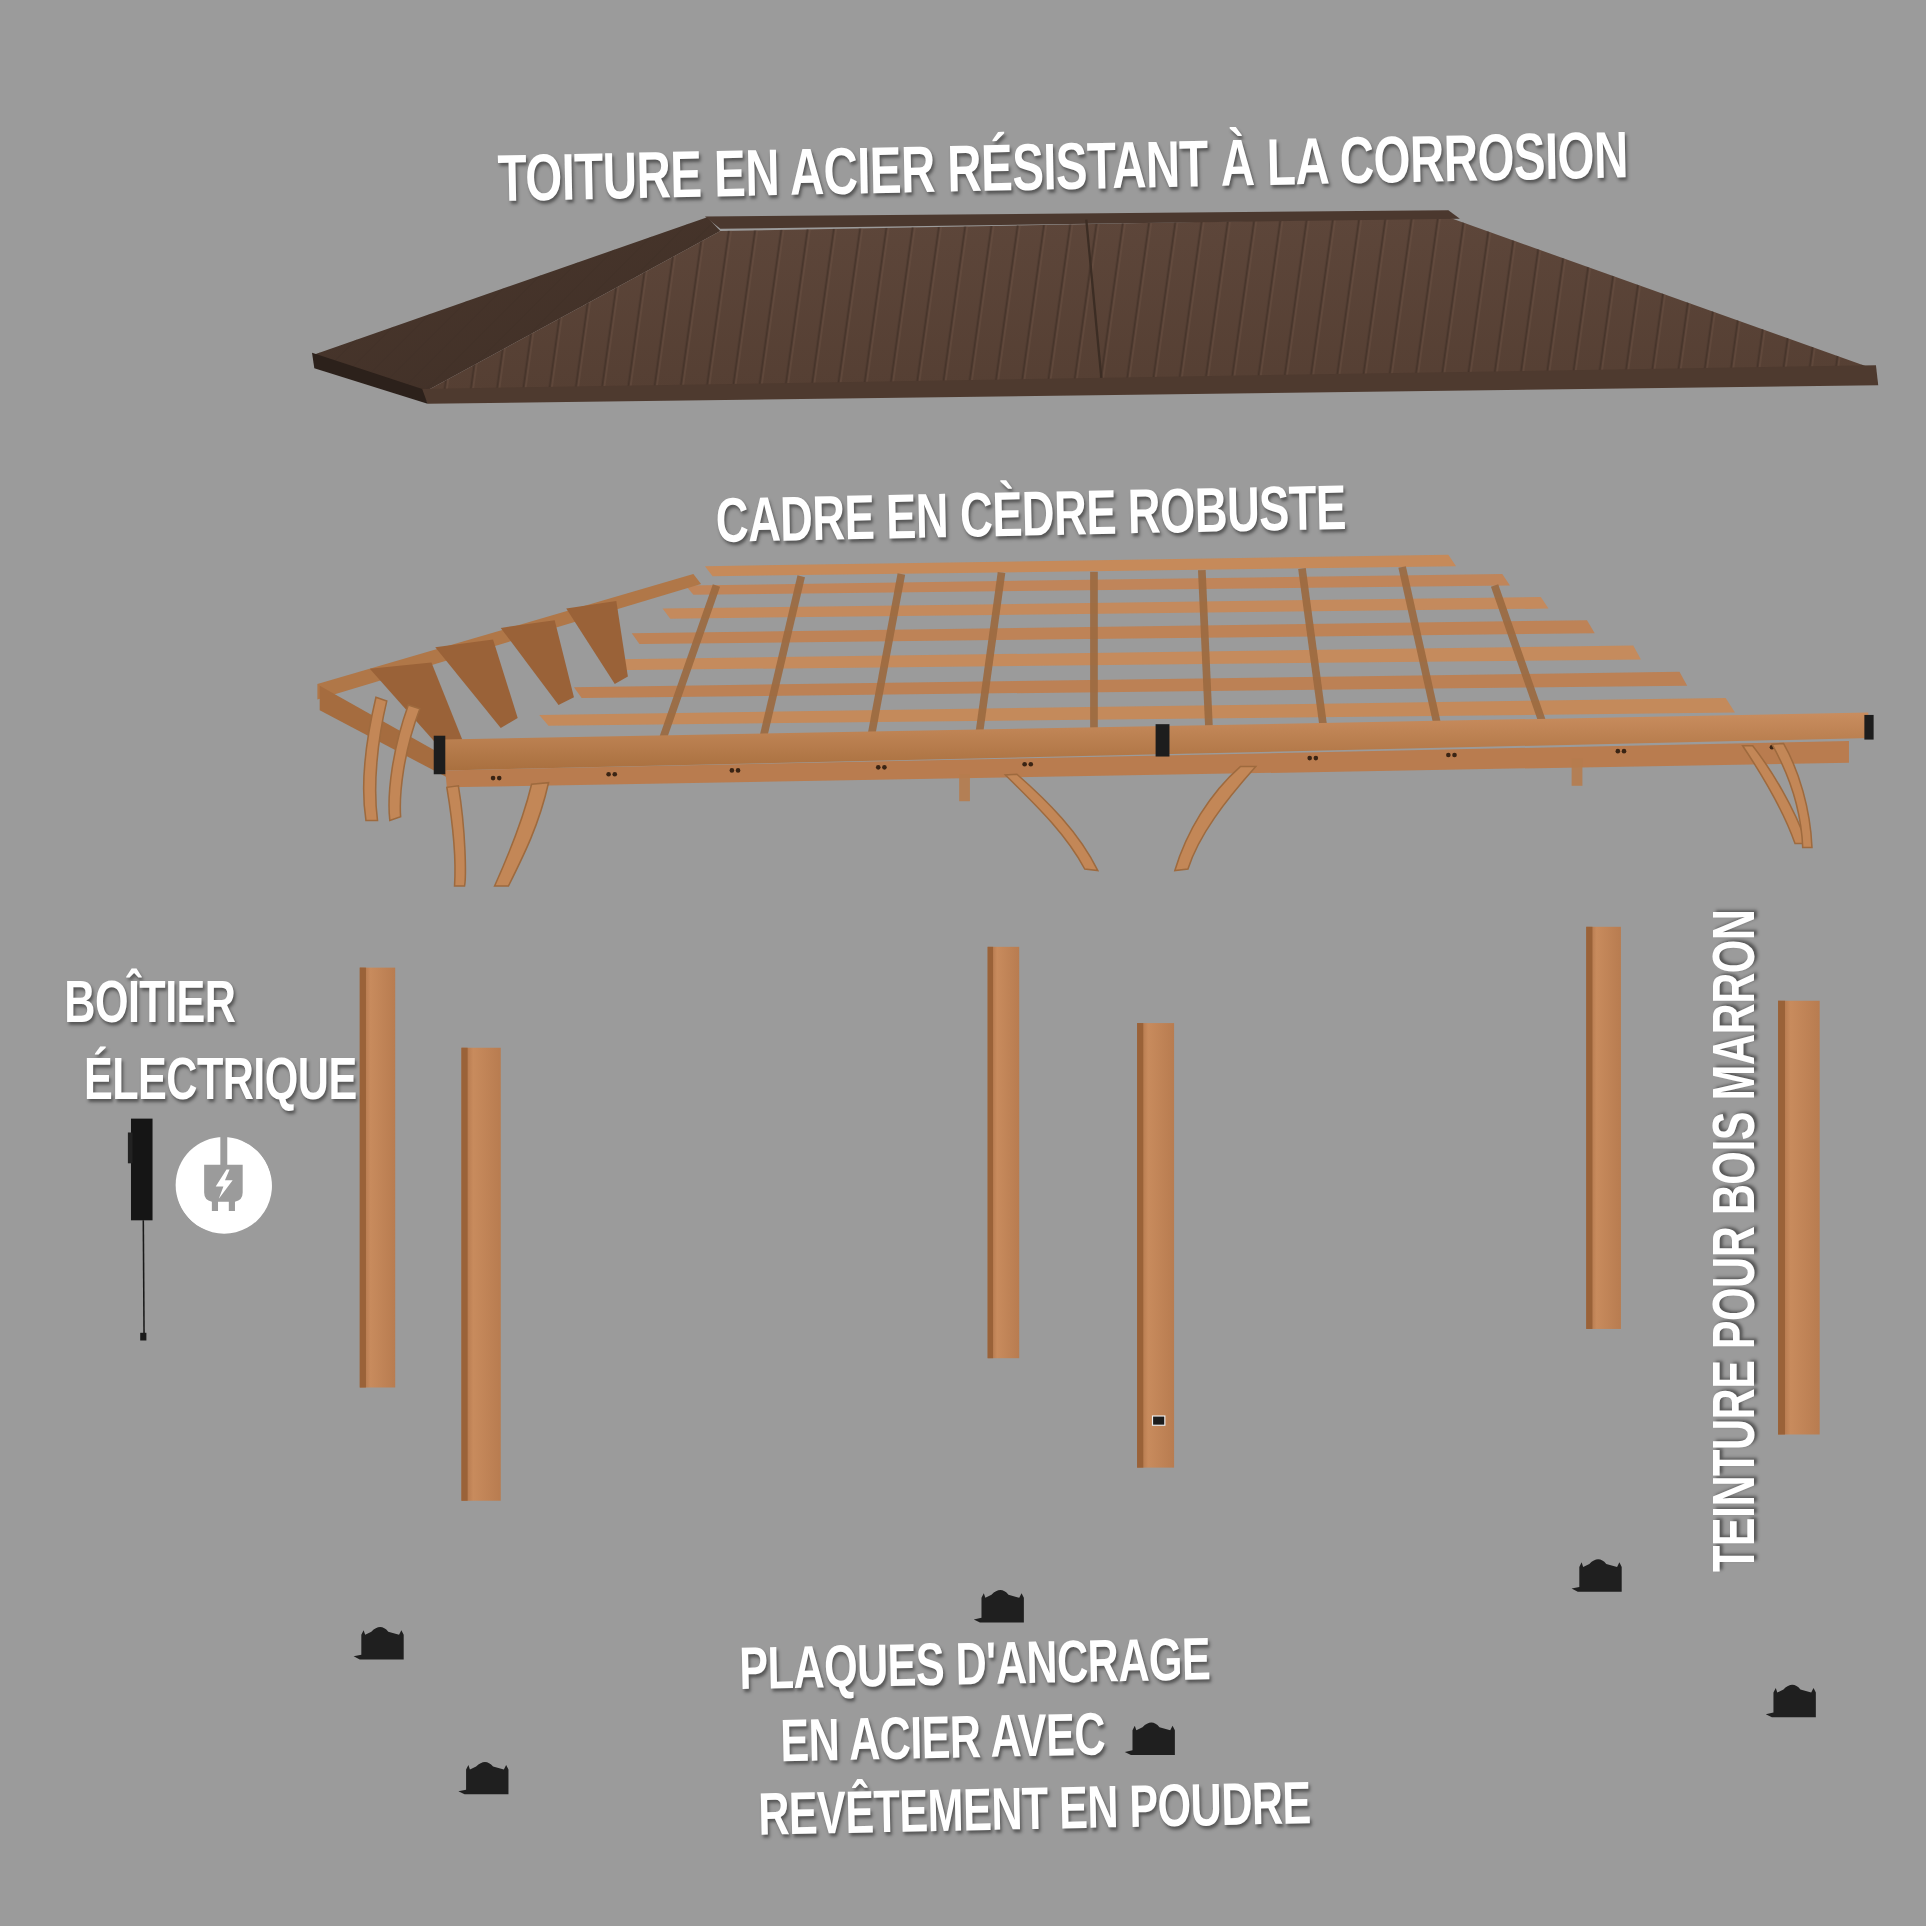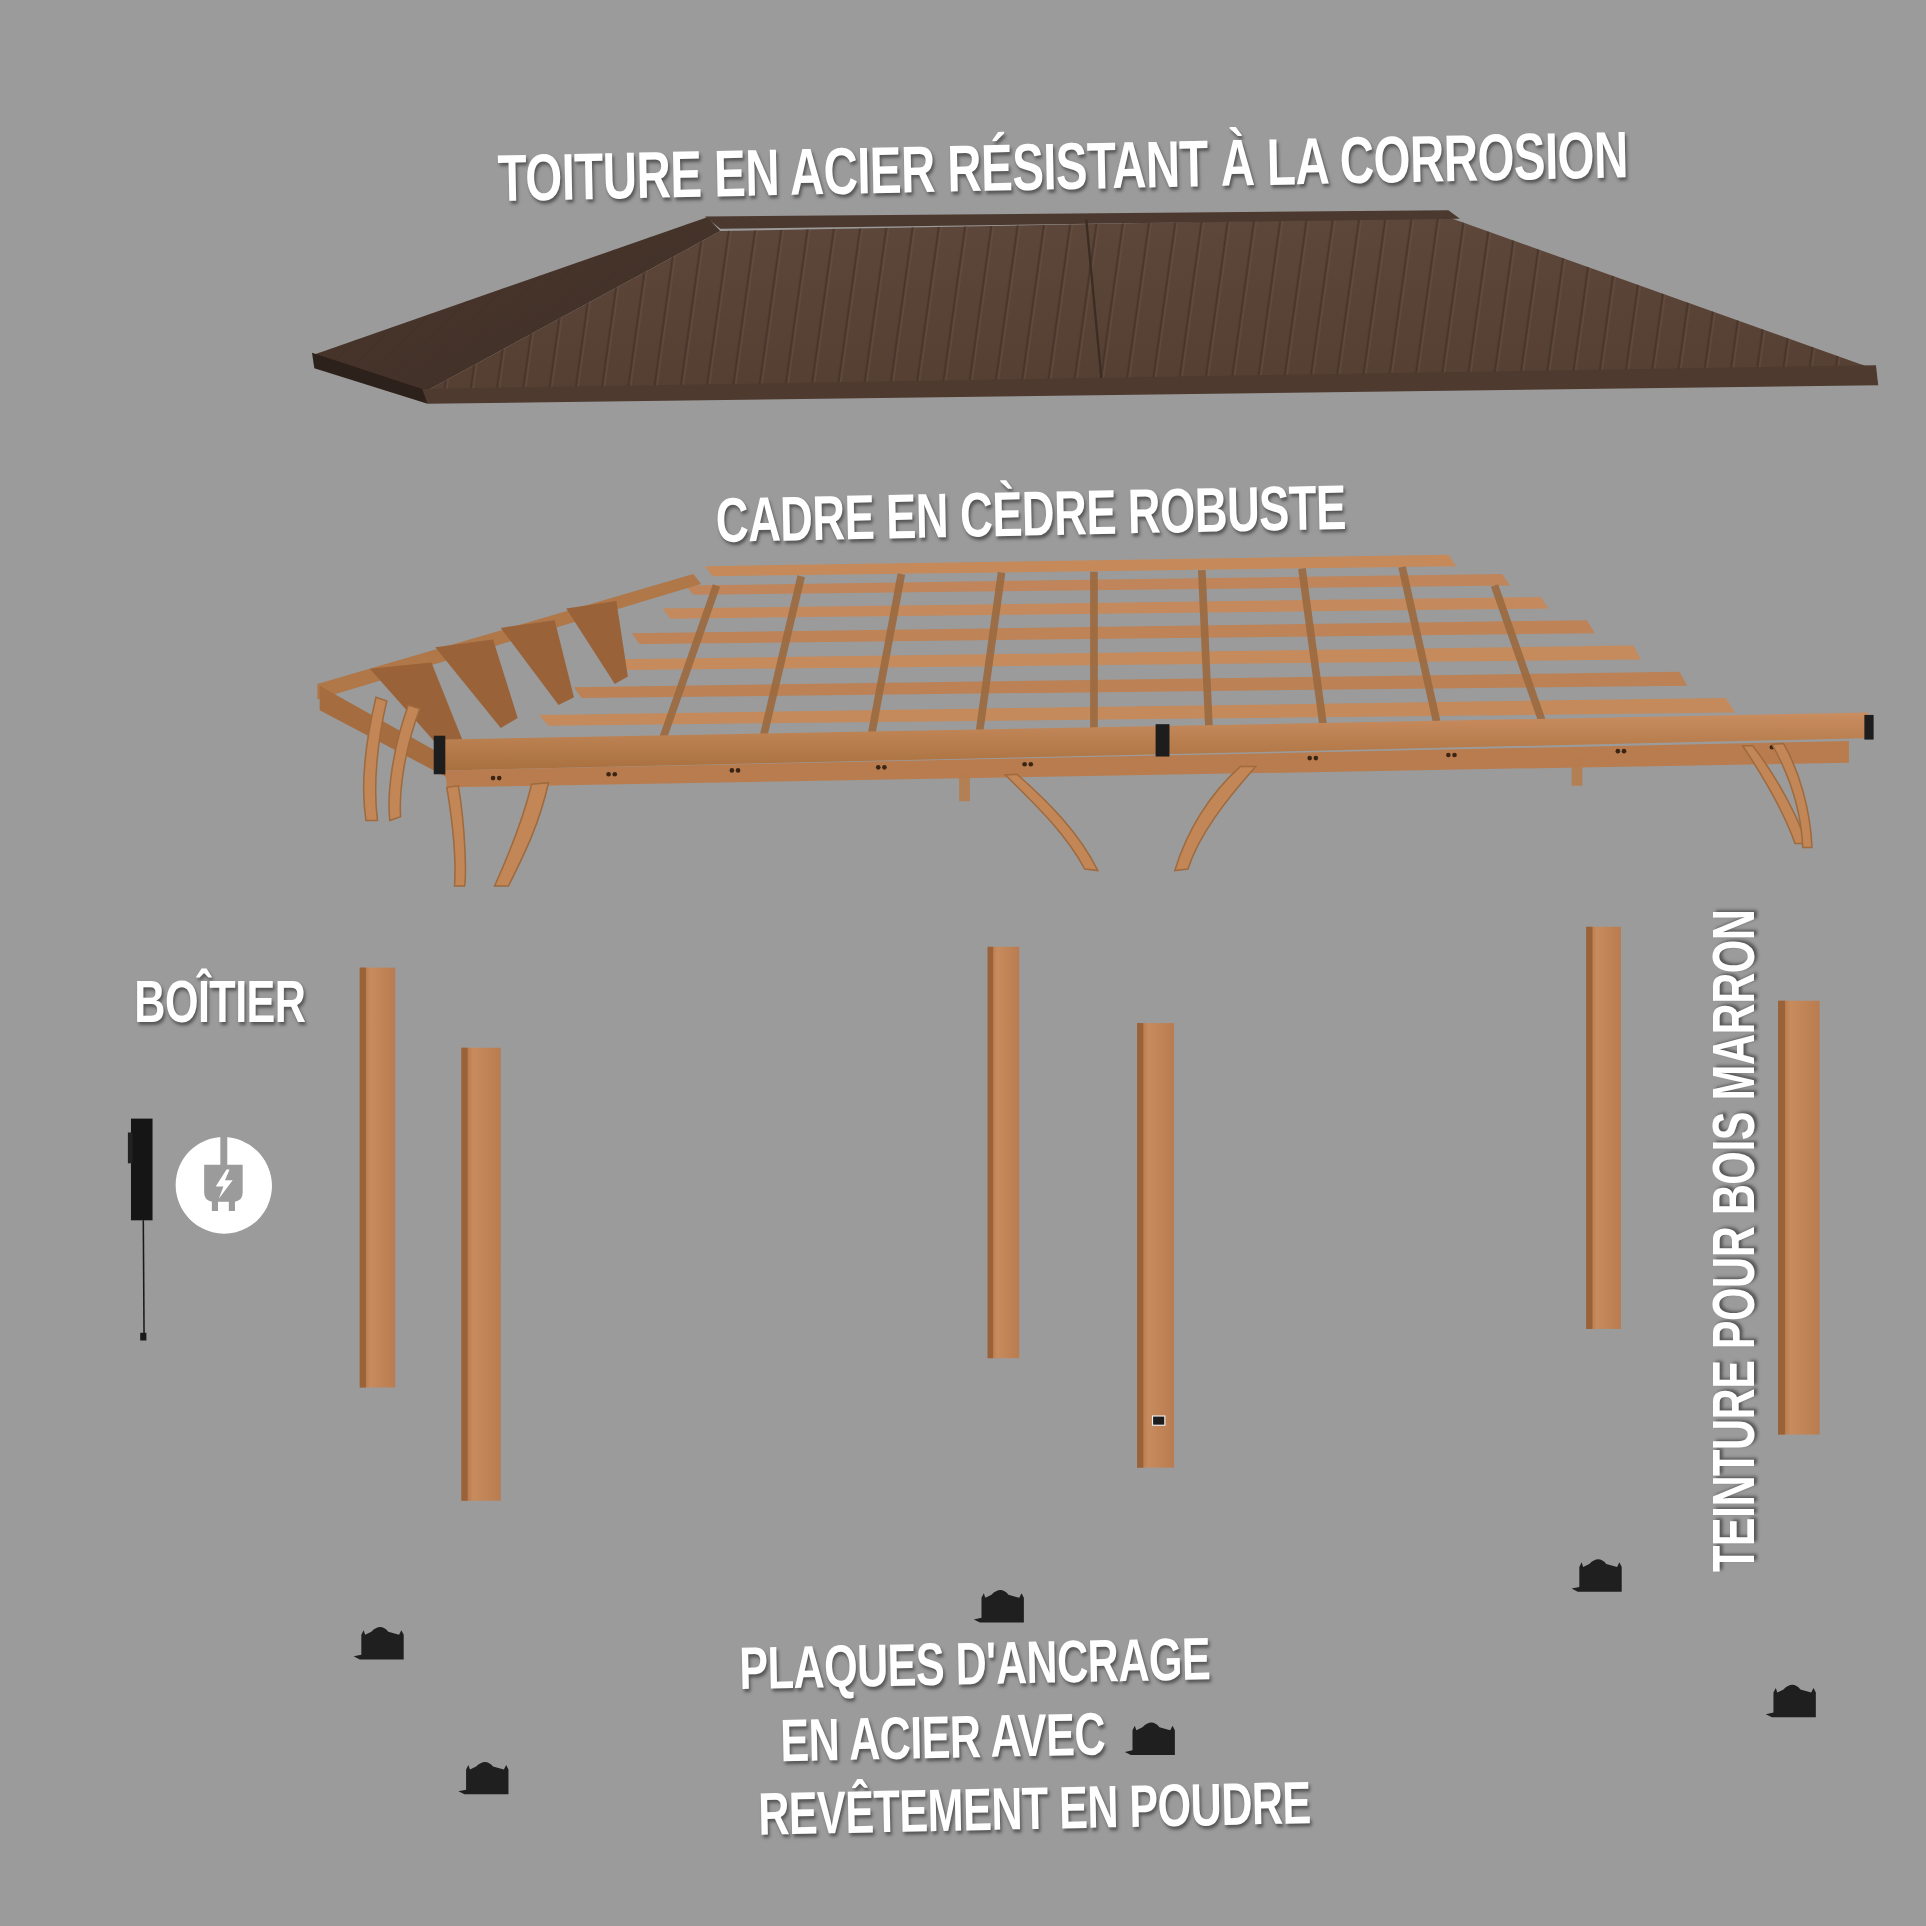--- a/index.html
+++ b/index.html
@@ -2,21 +2,21 @@
 <html style="font-size:12.3px"><head>
 <meta charset="utf-8">
 <style>
   html,body{margin:0;padding:0;}
   body{width:1926px;height:1926px;background:#9b9b9b;position:relative;overflow:hidden;font-family:"Liberation Sans","DejaVu Sans",sans-serif;}
   .stage{position:absolute;left:0;top:0;width:1926px;height:1926px;}
   .label{position:absolute;color:#fff;font-family:"Liberation Sans",sans-serif;font-weight:bold;text-transform:uppercase;white-space:nowrap;text-shadow:2.3px 3.1px 3.9px rgba(0,0,0,0.45);transform-origin:left top;letter-spacing:-0.8px;}
   .narrow{display:inline-block;transform:scaleX(0.72);transform-origin:left center;}
   #lbl-roof{left:497px;top:140px;font-size:66px;transform:rotate(-1.2deg);}
   #lbl-frame{left:715px;top:484px;font-size:63px;transform:rotate(-1.2deg);}
-  #lbl-box{left:31px;top:963px;width:308px;font-size:60px;text-align:right;line-height:77px;}
+  #lbl-box{left:31px;top:963px;width:308px;font-size:60px;text-align:left;line-height:77px;}
   #lbl-box .narrow{transform-origin:center center;}
   #lbl-stain{left:1699px;top:1572px;font-size:60px;transform:rotate(-90deg);}
   #lbl-anchor{left:647px;top:1634px;width:586px;font-size:60px;text-align:center;line-height:73px;transform:rotate(-1.2deg);}
   #lbl-anchor .narrow{transform-origin:center center;}
   .line{display:block;}
   svg{position:absolute;left:0;top:0;}
 </style>
 </head>
 <body>
 
@@ -205,20 +205,21 @@
     <rect x="286" y="1474" width="9" height="50" fill="#9b9b9b"></rect>
     <path d="M265,1512 L315,1512 L315,1548 Q315,1558 305,1560 L305,1572 L297,1572 L297,1560 L283,1560 L283,1572 L275,1572 L275,1560 Q265,1558 265,1548 Z" fill="#9b9b9b"></path>
     <path d="M294,1518 L280,1540 L290,1540 L284,1556 L302,1532 L292,1532 L298,1518 Z" fill="#ffffff"></path>
   </g>
 </svg>
 
 <div class="label" id="lbl-roof"><span class="narrow">TOITURE EN ACIER RÉSISTANT À LA CORROSION</span></div>
 <div class="label" id="lbl-frame"><span class="narrow">CADRE EN CÈDRE ROBUSTE</span></div>
 <div class="label" id="lbl-box">
   <span class="line"><span class="narrow">BOÎTIER</span></span>
+  <span class="line"><span class="narrow">ÉLECTRIQUE</span></span>
 </div>
 <div class="label" id="lbl-stain"><span class="narrow">TEINTURE POUR BOIS MARRON</span></div>
 <div class="label" id="lbl-anchor">
   <span class="line"><span class="narrow">PLAQUES D'ANCRAGE</span></span>
   <span class="line"><span class="narrow">EN ACIER AVEC</span></span>
   <span class="line"><span class="narrow">REVÊTEMENT EN POUDRE</span></span>
 </div>
 
 </div>
 

